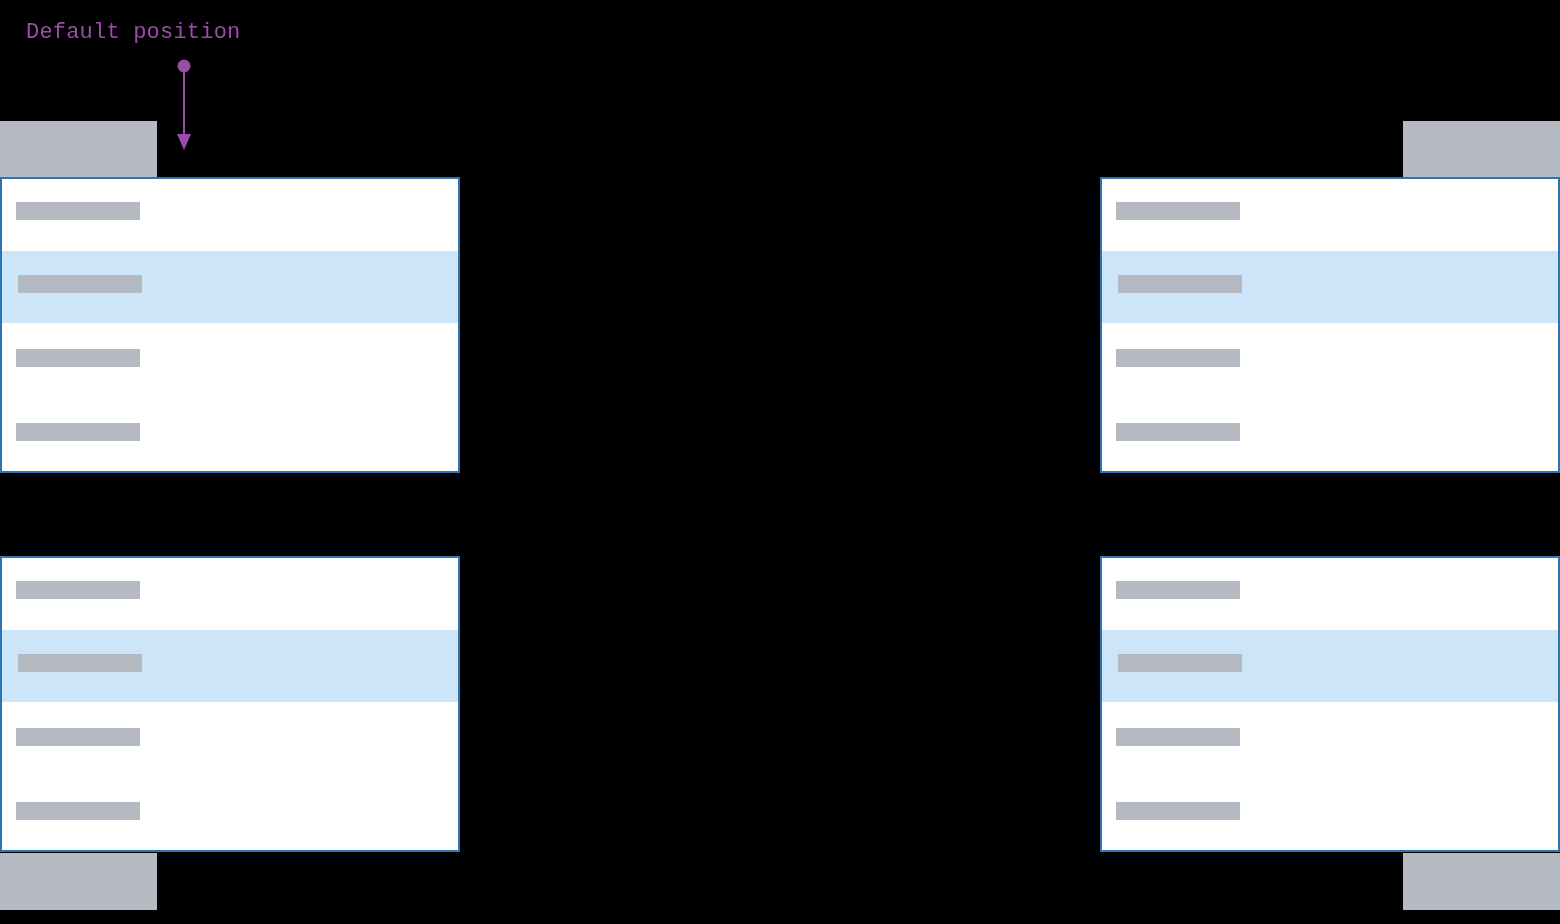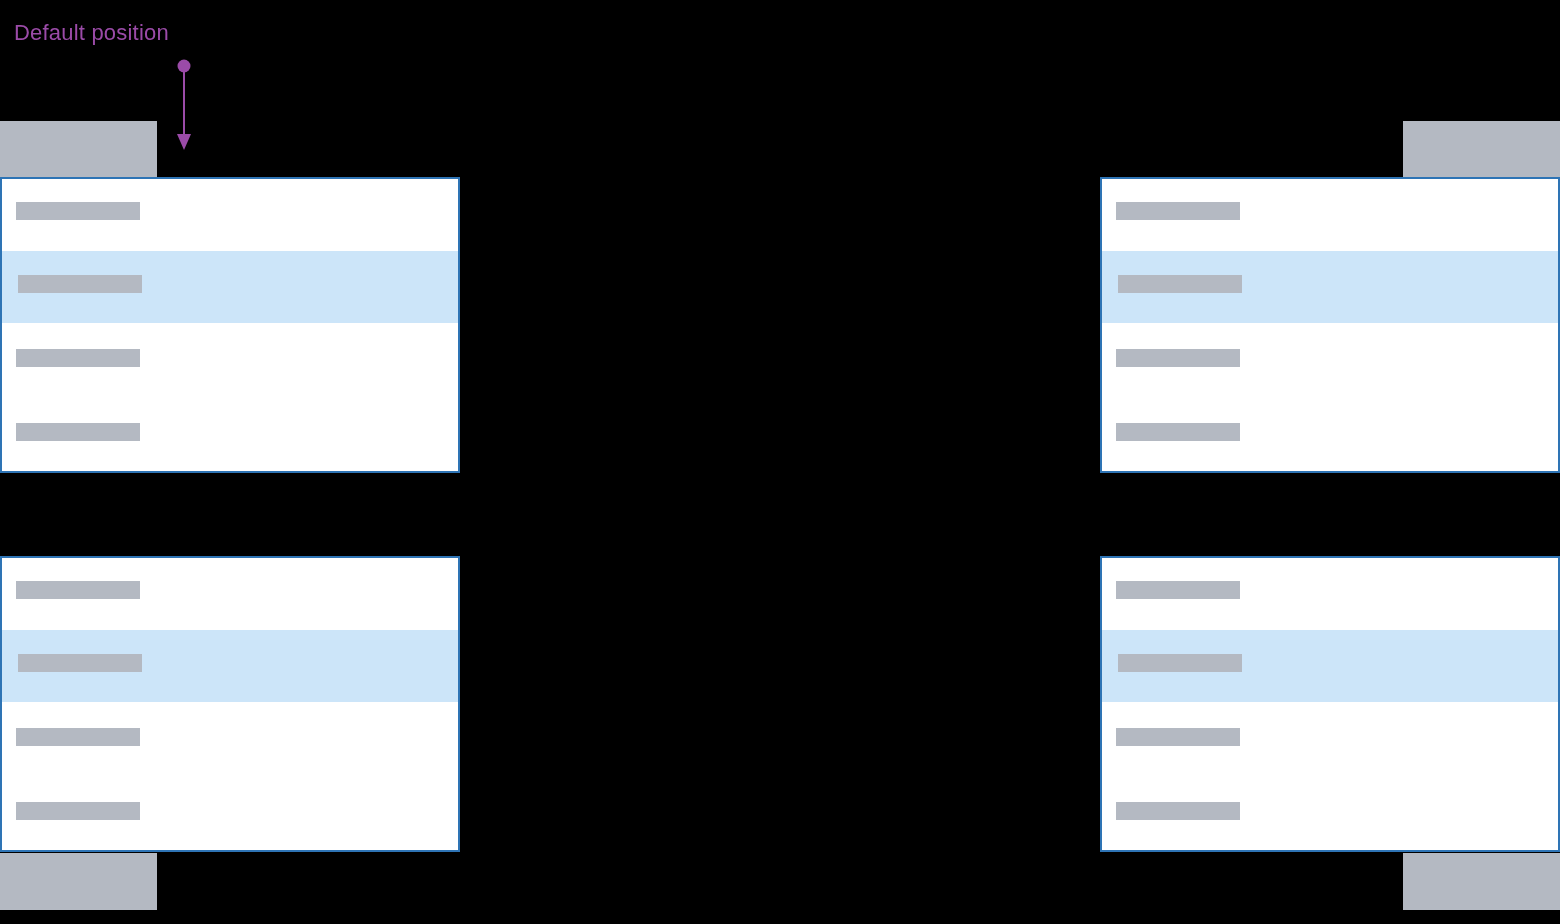--- a/index.html
+++ b/index.html
@@ -15,27 +15,28 @@
     position: relative;
     width: 1560px;
     height: 924px;
     background: #000000;
     overflow: hidden;
   }
 
   
   .annotation-label {
     position: absolute;
-    left: 14px;
+    left: 26px;
     top: 19px;
     font-size: 22px;
     line-height: 28px;
     color: #9B4BA8;
     white-space: nowrap;
     letter-spacing: 0.2px;
+    font-family: Liberation Mono, monospace;
   }
   .annotation-arrow {
     position: absolute;
     left: 166px;
     top: 56px;
     width: 40px;
     height: 100px;
     overflow: visible;
   }
 

